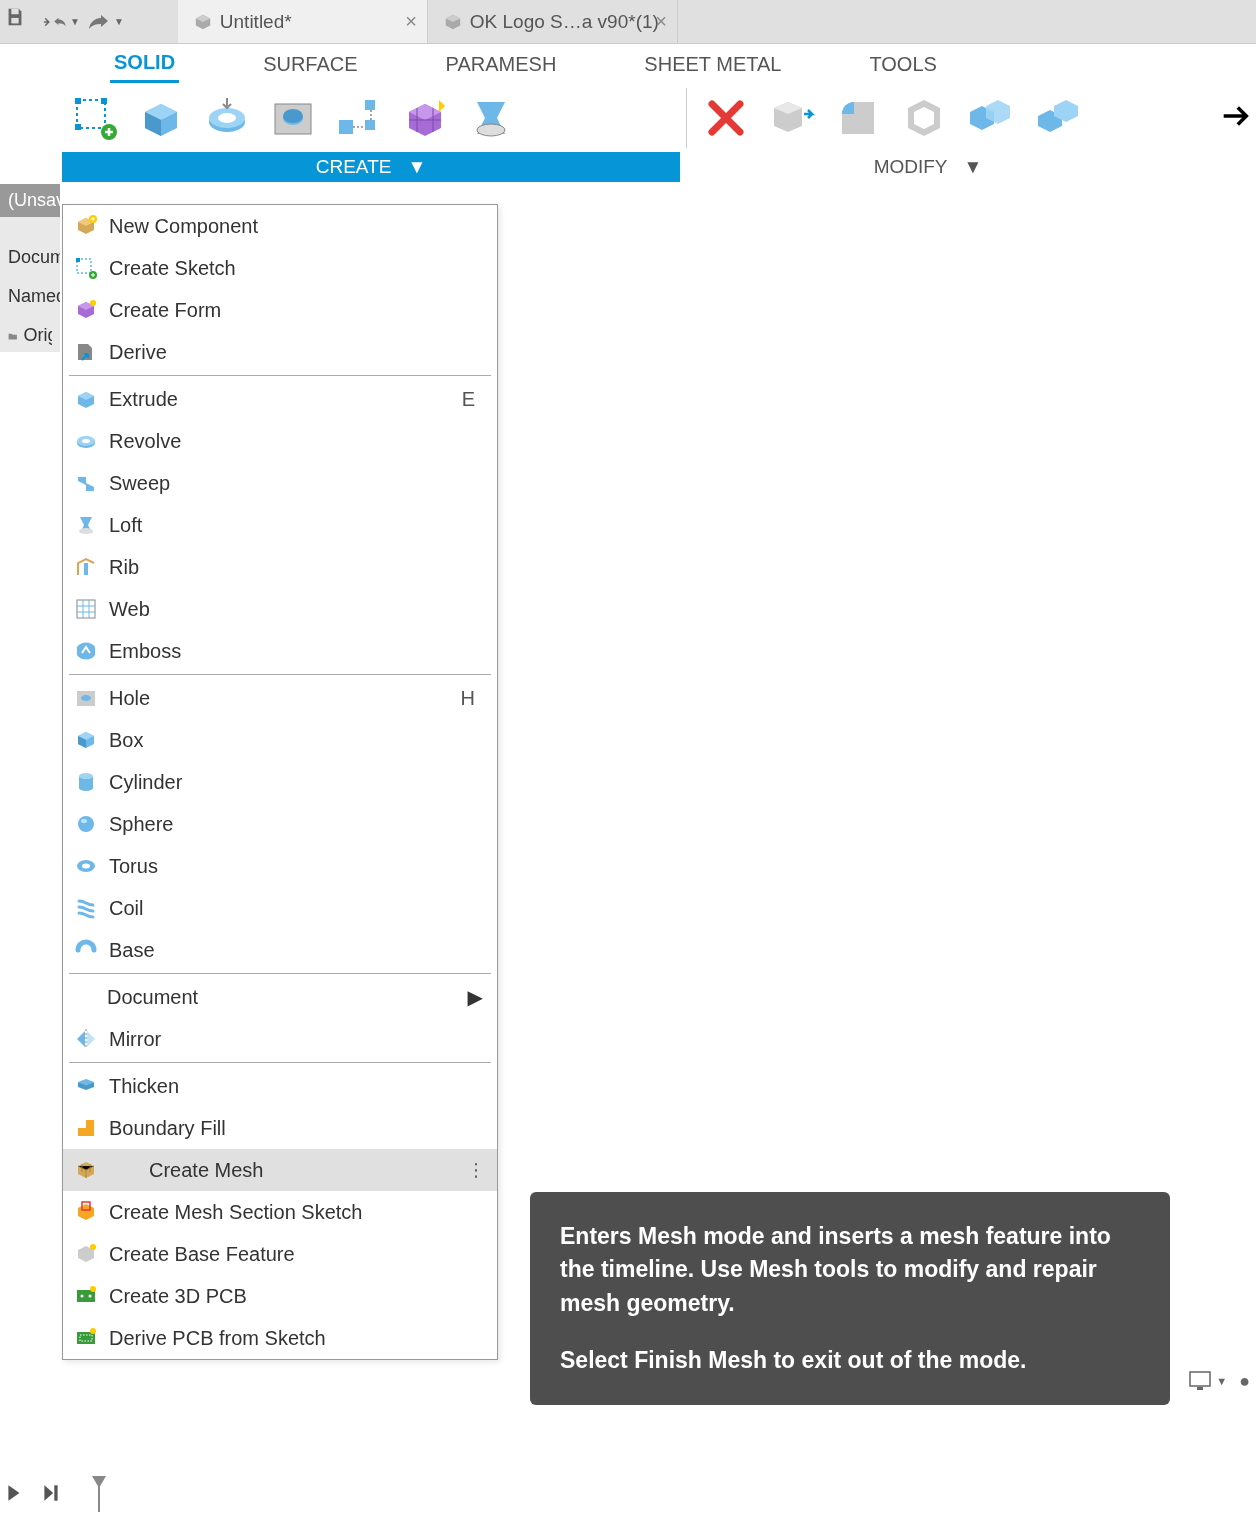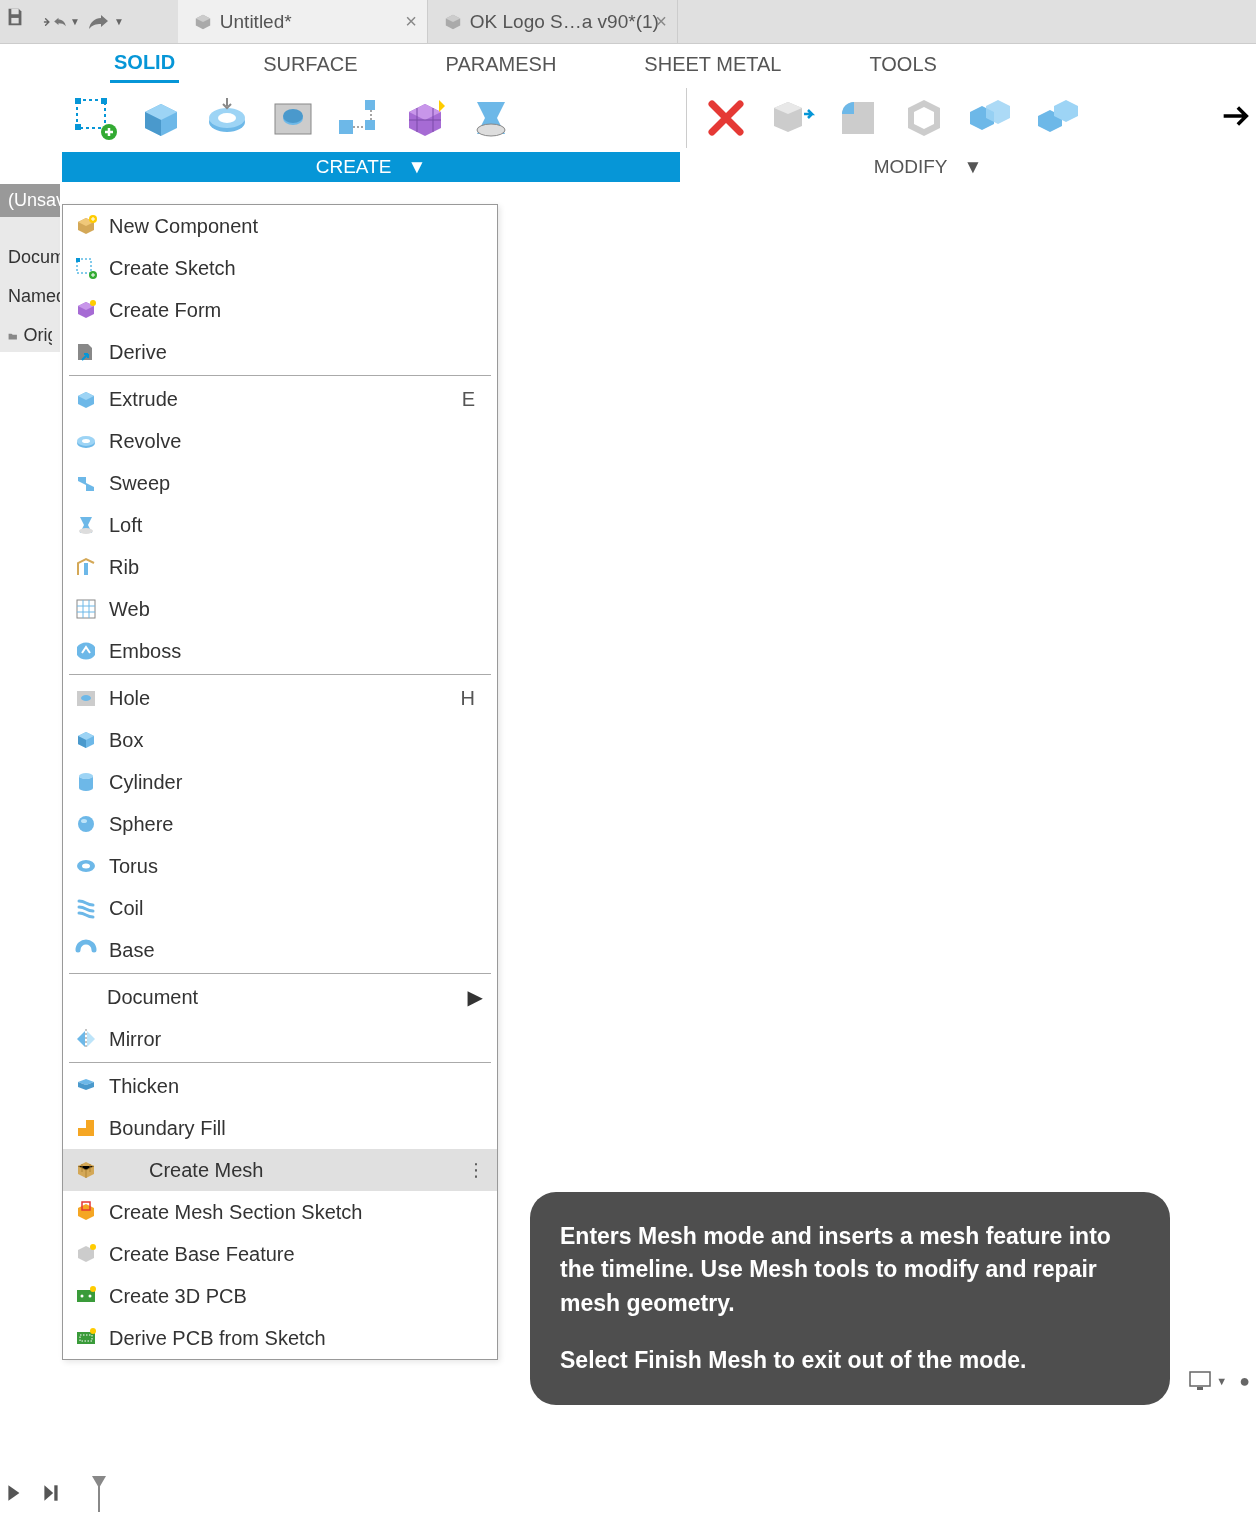--- a/index.html
+++ b/index.html
@@ -26,21 +26,21 @@
   .lp-row.hdr { background: #999; color: #fff; font-weight: 500; }
   .dropdown { position: absolute; left: 62px; top: 204px; width: 436px; background: #fff; border: 1px solid #999; box-shadow: 2px 2px 6px rgba(0,0,0,0.1); }
   .dd-item { display: flex; align-items: center; height: 42px; padding: 0 10px; font-size: 20px; color: #333; cursor: pointer; position: relative; }
   .dd-item.hover { background: #e0e0e0; gap: 40px; }
   .dd-ic { width: 26px; height: 26px; margin-right: 10px; flex-shrink: 0; display: flex; align-items: center; justify-content: center; }
   .dd-shortcut { position: absolute; right: 22px; color: #555; }
   .dd-more { position: absolute; right: 14px; color: #555; font-size: 18px; letter-spacing: -2px; }
   .dd-arrow { position: absolute; right: 14px; color: #333; }
   .dd-sep { height: 1px; background: #aaa; margin: 2px 6px; }
   .dd-item.indent { padding-left: 44px; }
-  .tooltip { position: absolute; left: 530px; top: 1192px; width: 640px; background: #4e4e4e; color: #fff; border-radius: 26px; padding: 28px 30px; font-size: 23px; line-height: 1.45; }
+  .tooltip { position: absolute; left: 530px; top: 1192px; width: 640px; background: #4e4e4e; color: #fff; border-radius: 6px; padding: 28px 30px; font-size: 23px; line-height: 1.45; }
   .tooltip p { margin-bottom: 24px; font-weight: 600; }
   .tooltip p:last-child { margin-bottom: 0; }
   .bottom-bar { position: absolute; left: 0; bottom: 0; height: 70px; width: 100%; display: flex; align-items: center; padding-left: 4px; gap: 14px; color: #444; font-size: 24px; }
   .right-nav { position: absolute; right: 0; top: 86px; height: 60px; display: flex; align-items: center; padding-right: 4px; }
   .status-icons { position: absolute; right: 6px; top: 1370px; display: flex; align-items: center; gap: 4px; color: #666; font-size: 18px; }
   .ellipsis-truncate { max-width: 200px; white-space: nowrap; overflow: hidden; text-overflow: ellipsis; }
   svg { display: block; }
   .save-ic { position:absolute; left:4px; top:6px; }
 </style>
 </head>

